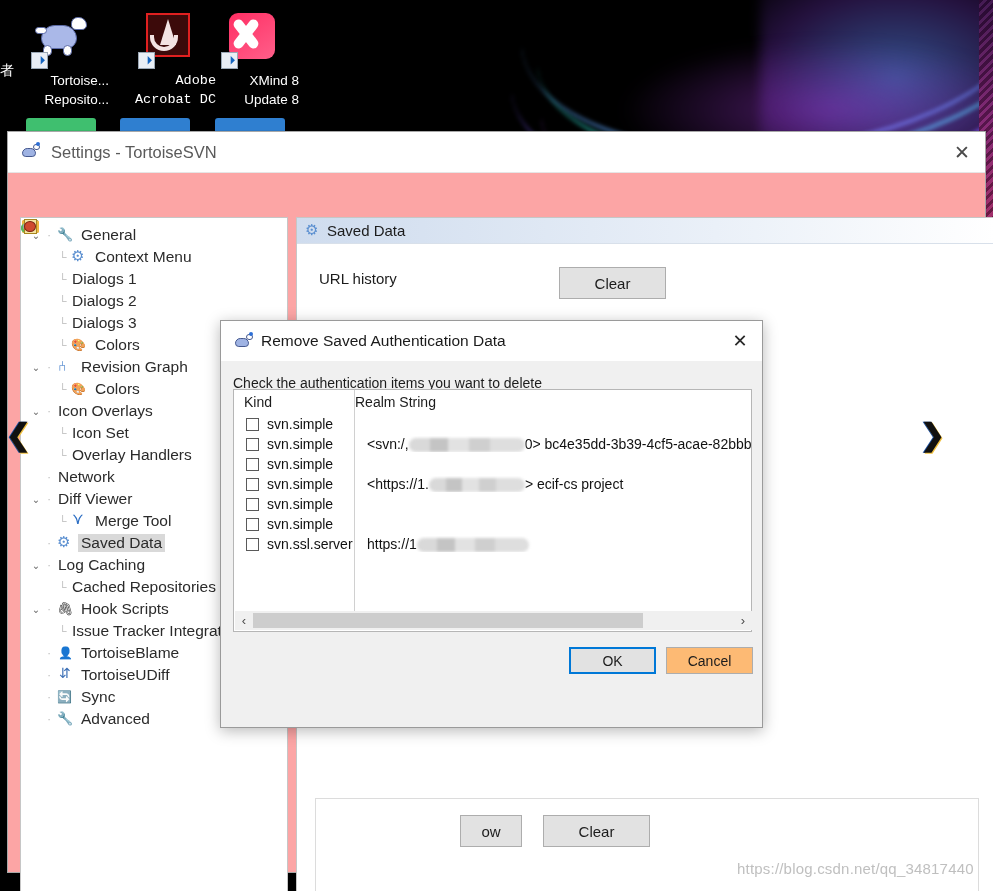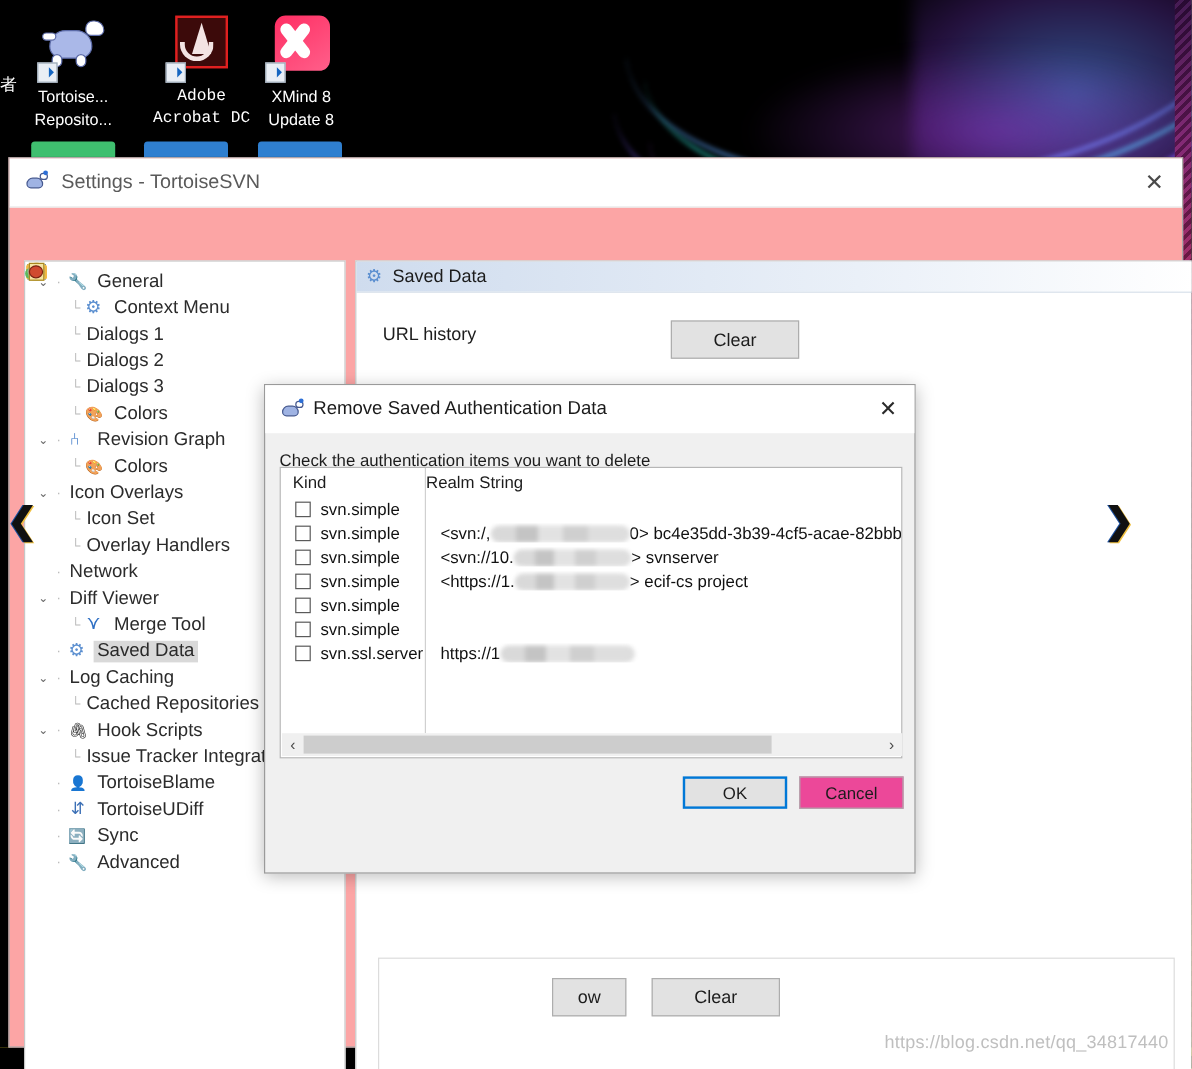--- a/index.html
+++ b/index.html
@@ -58,21 +58,21 @@
   #bottomstrip {
     position:absolute; left:0; bottom:0; width:993px; height:18px;
     background: repeating-linear-gradient(135deg, #d6c522 0 7px, #2b2b18 7px 14px);
   }
   #bottomstrip-left {
     position:absolute; left:0; bottom:0; width:480px; height:18px;
     background:#000;
   }
 
   
-  .dicon { position:absolute; width:96px; text-align:center; color:#fff; font-size:13.5px; line-height:19px;
+  .dicon { position:absolute; width:96px; text-align:right; color:#fff; font-size:13.5px; line-height:19px;
            text-shadow: 1px 1px 2px rgba(0,0,0,.95); }
   .dicon .glyph { width:56px; height:56px; margin:6px auto 4px auto; position:relative; }
   .shortcut-badge {
     position:absolute; left:-2px; bottom:-2px; width:17px; height:17px;
     background:#e9eef5; border:1px solid #9aa7b5;
     display:flex; align-items:center; justify-content:center;
   }
   .shortcut-badge::after {
     content:""; width:0; height:0;
     border-left:6px solid transparent; border-bottom:6px solid #1565c0;
@@ -228,21 +228,21 @@
   }
   #hscroll .arrow { width:18px; text-align:center; font-size:13px; color:#4a4a4a; cursor:pointer;}
   #hscroll .thumb { height:15px; background:#cdcdcd; width:390px; cursor:pointer;}
   #hscroll .track { flex:1; }
   #dlg-ok {
     position:absolute; left:348px; top:326px; width:87px; height:27px;
     background:#e2e2e2; border:2px solid #0078d7; font-size:14px;
   }
   #dlg-cancel {
     position:absolute; left:445px; top:326px; width:87px; height:27px;
-    background:#ec4899; border:1px solid #adadad; font-size:14px;
+    background:#fdba74; border:1px solid #adadad; font-size:14px;
   }
 
   
   .chev {
     position:absolute; font-size:30px; font-weight:bold; color:#111;
     text-shadow: 1px 1px 0 #f0c040, -1px 0 0 #1a4fa0;
     line-height:1;
   }
 
   #watermark {
@@ -524,21 +524,20 @@
           <div class="kind">svn.simple</div>
         </div>
         <div class="lrow">
           <div class="cb"></div>
           <div class="kind">svn.simple</div>
           <div class="realm"><span>&lt;svn:/,</span><span class="redact" style="width: 116px;"></span><span>0&gt; bc4e35dd-3b39-4cf5-acae-82bbb3cbff1a</span></div>
         </div>
         <div class="lrow">
           <div class="cb"></div>
           <div class="kind">svn.simple</div>
-          <div class="realm"><span>&lt;svn://10.</span><span class="redact" style="width: 98px;"></span><span>&gt; svnserver</span></div>
         </div>
         <div class="lrow">
           <div class="cb"></div>
           <div class="kind">svn.simple</div>
           <div class="realm"><span>&lt;https://1.</span><span class="redact" style="width: 96px;"></span><span>&gt; ecif-cs project</span></div>
         </div>
         <div class="lrow">
           <div class="cb"></div>
           <div class="kind">svn.simple</div>
         </div>

